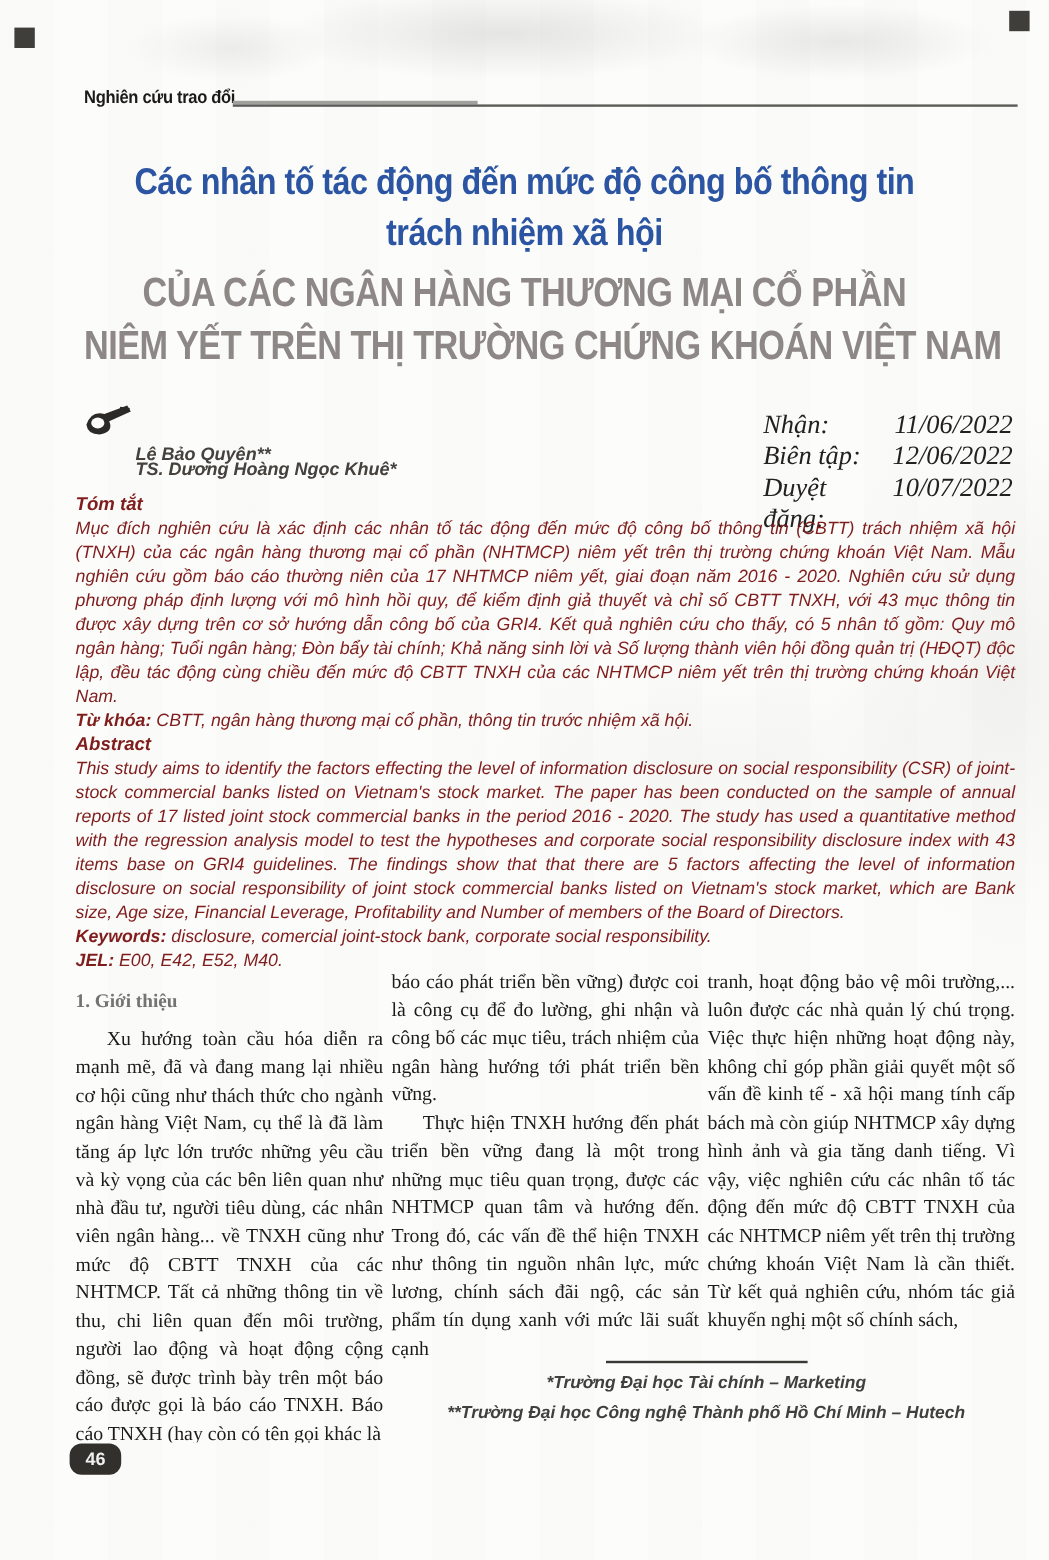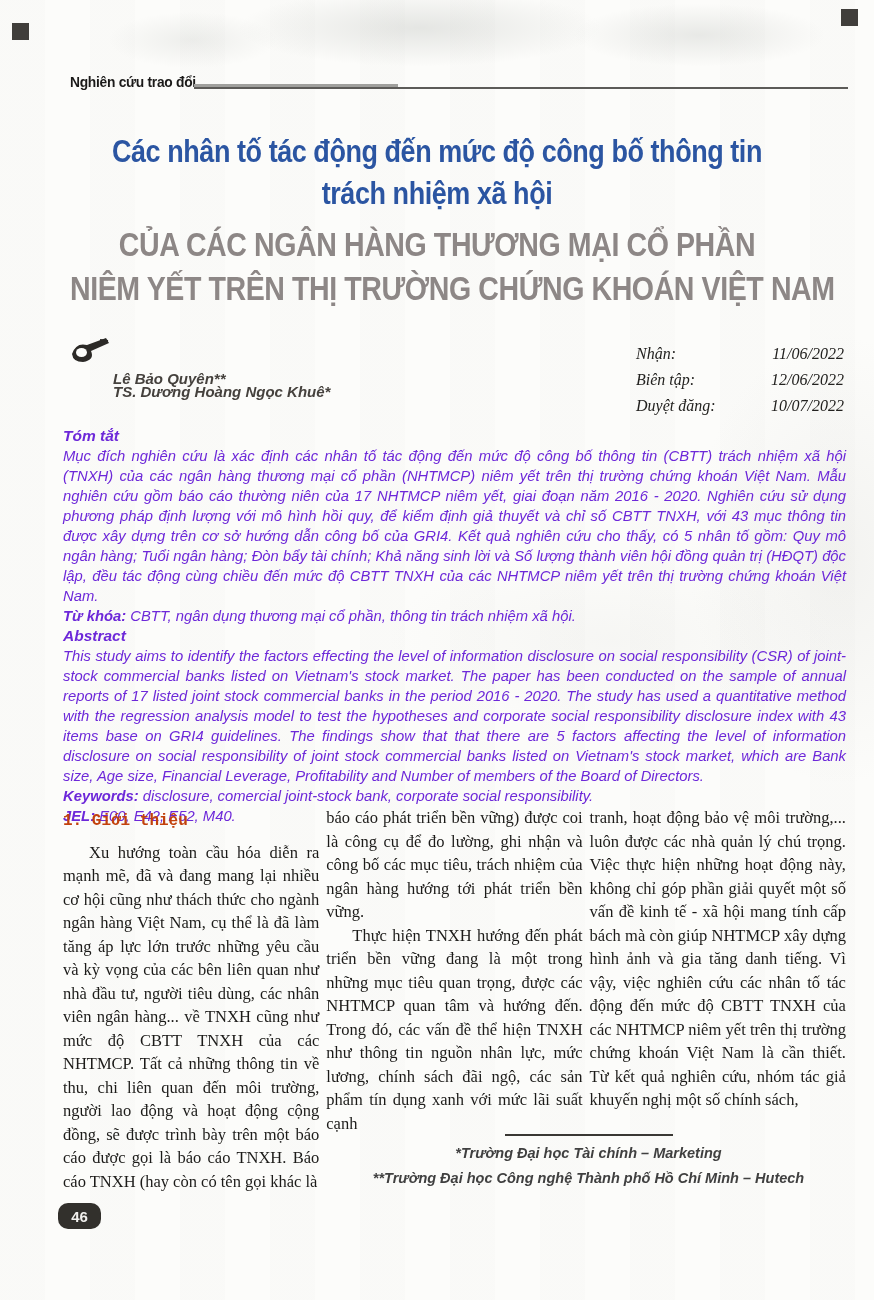--- a/index.html
+++ b/index.html
@@ -51,42 +51,42 @@
 
   
   .pen-icon { position:absolute; left:70px; top:337px; width:40px; height:27px; }
   .author { position:absolute; left:113px; font-weight:bold; font-style:italic;
             font-size:15px; color:#45413d; white-space:nowrap; }
   .author.a1 { top:343px;margin-top:40px; }
   .author.a2 { top:370px; }
 
   
   .dates { position:absolute; left:636px; top:341px; width:208px;
-           font-family:"Liberation Serif", serif; font-style:italic; font-size:16px;
+           font-family:"Liberation Serif", serif; font-style:italic; font-size:22px;
            color:#22211f; }
   .date-row { display:flex; justify-content:space-between; line-height:26px; }
 
   
   .abstract {
-    position:absolute; left:63px; top:426px; width:783px;
-    font-style:italic; font-size:14.8px; line-height:20px; color:#6d28d9;
+    position:absolute; left:63px; top:411px; width:783px;
+    font-style:italic; font-size:14.8px; line-height:20px; color:#7f1d1d;
     text-align:justify;
   }
   .ab-h { font-weight:bold; font-size:15.5px; }
   .lead { font-weight:bold; }
 
   
   .columns {
     position:absolute; left:63px; top:806px; width:783px; height:396px;
     display:flex; gap:7px; overflow:hidden;
   }
   .col { width:256.3px; font-family:"Liberation Serif", serif; font-size:16.5px;
          line-height:23.5px; color:#1c1b19; text-align:justify; }
-  .col-h { font-family:Liberation Mono, monospace; font-weight:bold;
-           font-size:16px; color:#c2410c; margin:4px 0 7px 0; }
+  .col-h { font-family:Liberation Serif, serif; font-weight:bold;
+           font-size:16px; color:#737373; margin:17px 0 7px 0; }
   .col p { margin:0; }
   .ind { text-indent:26px; }
 
   
   .footnote { position:absolute; left:332px; top:1134px; width:513px; text-align:center;
               font-weight:bold; font-style:italic; font-size:14.5px; line-height:25px;
               color:#404040; }
   .fn-rule { width:168px; height:2px; background:#3a3834; margin:0 auto 5px auto; }
 
   
@@ -138,21 +138,21 @@
     </div>
     <div class="date-row">
       <span>Duyệt đăng:</span>
       <span>10/07/2022</span>
     </div>
   </div>
 
   <div class="abstract">
     <div class="ab-h">Tóm tắt</div>
     <p>Mục đích nghiên cứu là xác định các nhân tố tác động đến mức độ công bố thông tin (CBTT) trách nhiệm xã hội (TNXH) của các ngân hàng thương mại cổ phần (NHTMCP) niêm yết trên thị trường chứng khoán Việt Nam. Mẫu nghiên cứu gồm báo cáo thường niên của 17 NHTMCP  niêm yết, giai đoạn năm 2016 - 2020. Nghiên cứu sử dụng phương pháp định lượng với mô hình hồi quy, để kiểm định giả thuyết và chỉ số CBTT TNXH, với 43 mục thông tin được xây dựng trên cơ sở hướng dẫn công bố của GRI4. Kết quả nghiên cứu cho thấy, có 5 nhân tố gồm: Quy mô ngân hàng; Tuổi ngân hàng; Đòn bẩy tài chính; Khả năng sinh lời và Số lượng thành viên hội đồng quản trị (HĐQT) độc lập, đều tác động cùng chiều đến mức độ CBTT TNXH của các NHTMCP niêm yết trên thị trường chứng khoán Việt Nam.</p>
-    <p><span class="lead">Từ khóa:</span><span> CBTT, ngân dụng thương mại cổ phần, thông tin trách nhiệm xã hội.</span></p>
+    <p><span class="lead">Từ khóa:</span><span> CBTT, ngân hàng thương mại cổ phần, thông tin trước nhiệm xã hội.</span></p>
     <div class="ab-h">Abstract</div>
     <p>This study aims to identify the factors effecting the level of information disclosure on social responsibility (CSR) of joint-stock commercial banks listed on Vietnam's stock market. The paper has been conducted on the sample of annual reports of 17 listed joint stock commercial banks in the period 2016 - 2020. The study has used a quantitative method with the regression analysis model to test the hypotheses and corporate social responsibility disclosure index with 43 items base on GRI4 guidelines. The findings show that that there are 5 factors affecting the level of information disclosure on social responsibility of joint stock commercial banks listed on Vietnam's stock market, which are Bank size, Age size, Financial Leverage, Profitability and Number of members of the Board of Directors.</p>
     <p><span class="lead">Keywords:</span><span> disclosure, comercial joint-stock bank, corporate social responsibility.</span></p>
     <p><span class="lead">JEL:</span><span> E00, E42, E52, M40.</span></p>
   </div>
 
   <div class="columns">
     <div class="col">
       <div class="col-h">1. Giới thiệu</div>
       <p class="ind">Xu hướng toàn cầu hóa diễn ra mạnh mẽ, đã và đang mang lại nhiều cơ hội cũng như thách thức cho ngành ngân hàng Việt Nam, cụ thể là đã làm tăng áp lực lớn trước những yêu cầu và kỳ vọng của các bên liên quan như nhà đầu tư, người tiêu dùng, các nhân viên ngân hàng... về TNXH cũng như mức độ CBTT TNXH của các NHTMCP. Tất cả những thông tin về thu, chi liên quan đến môi trường, người lao động và hoạt động cộng đồng, sẽ được trình bày trên một báo cáo được gọi là báo cáo TNXH. Báo cáo TNXH (hay còn có tên gọi khác là</p>

